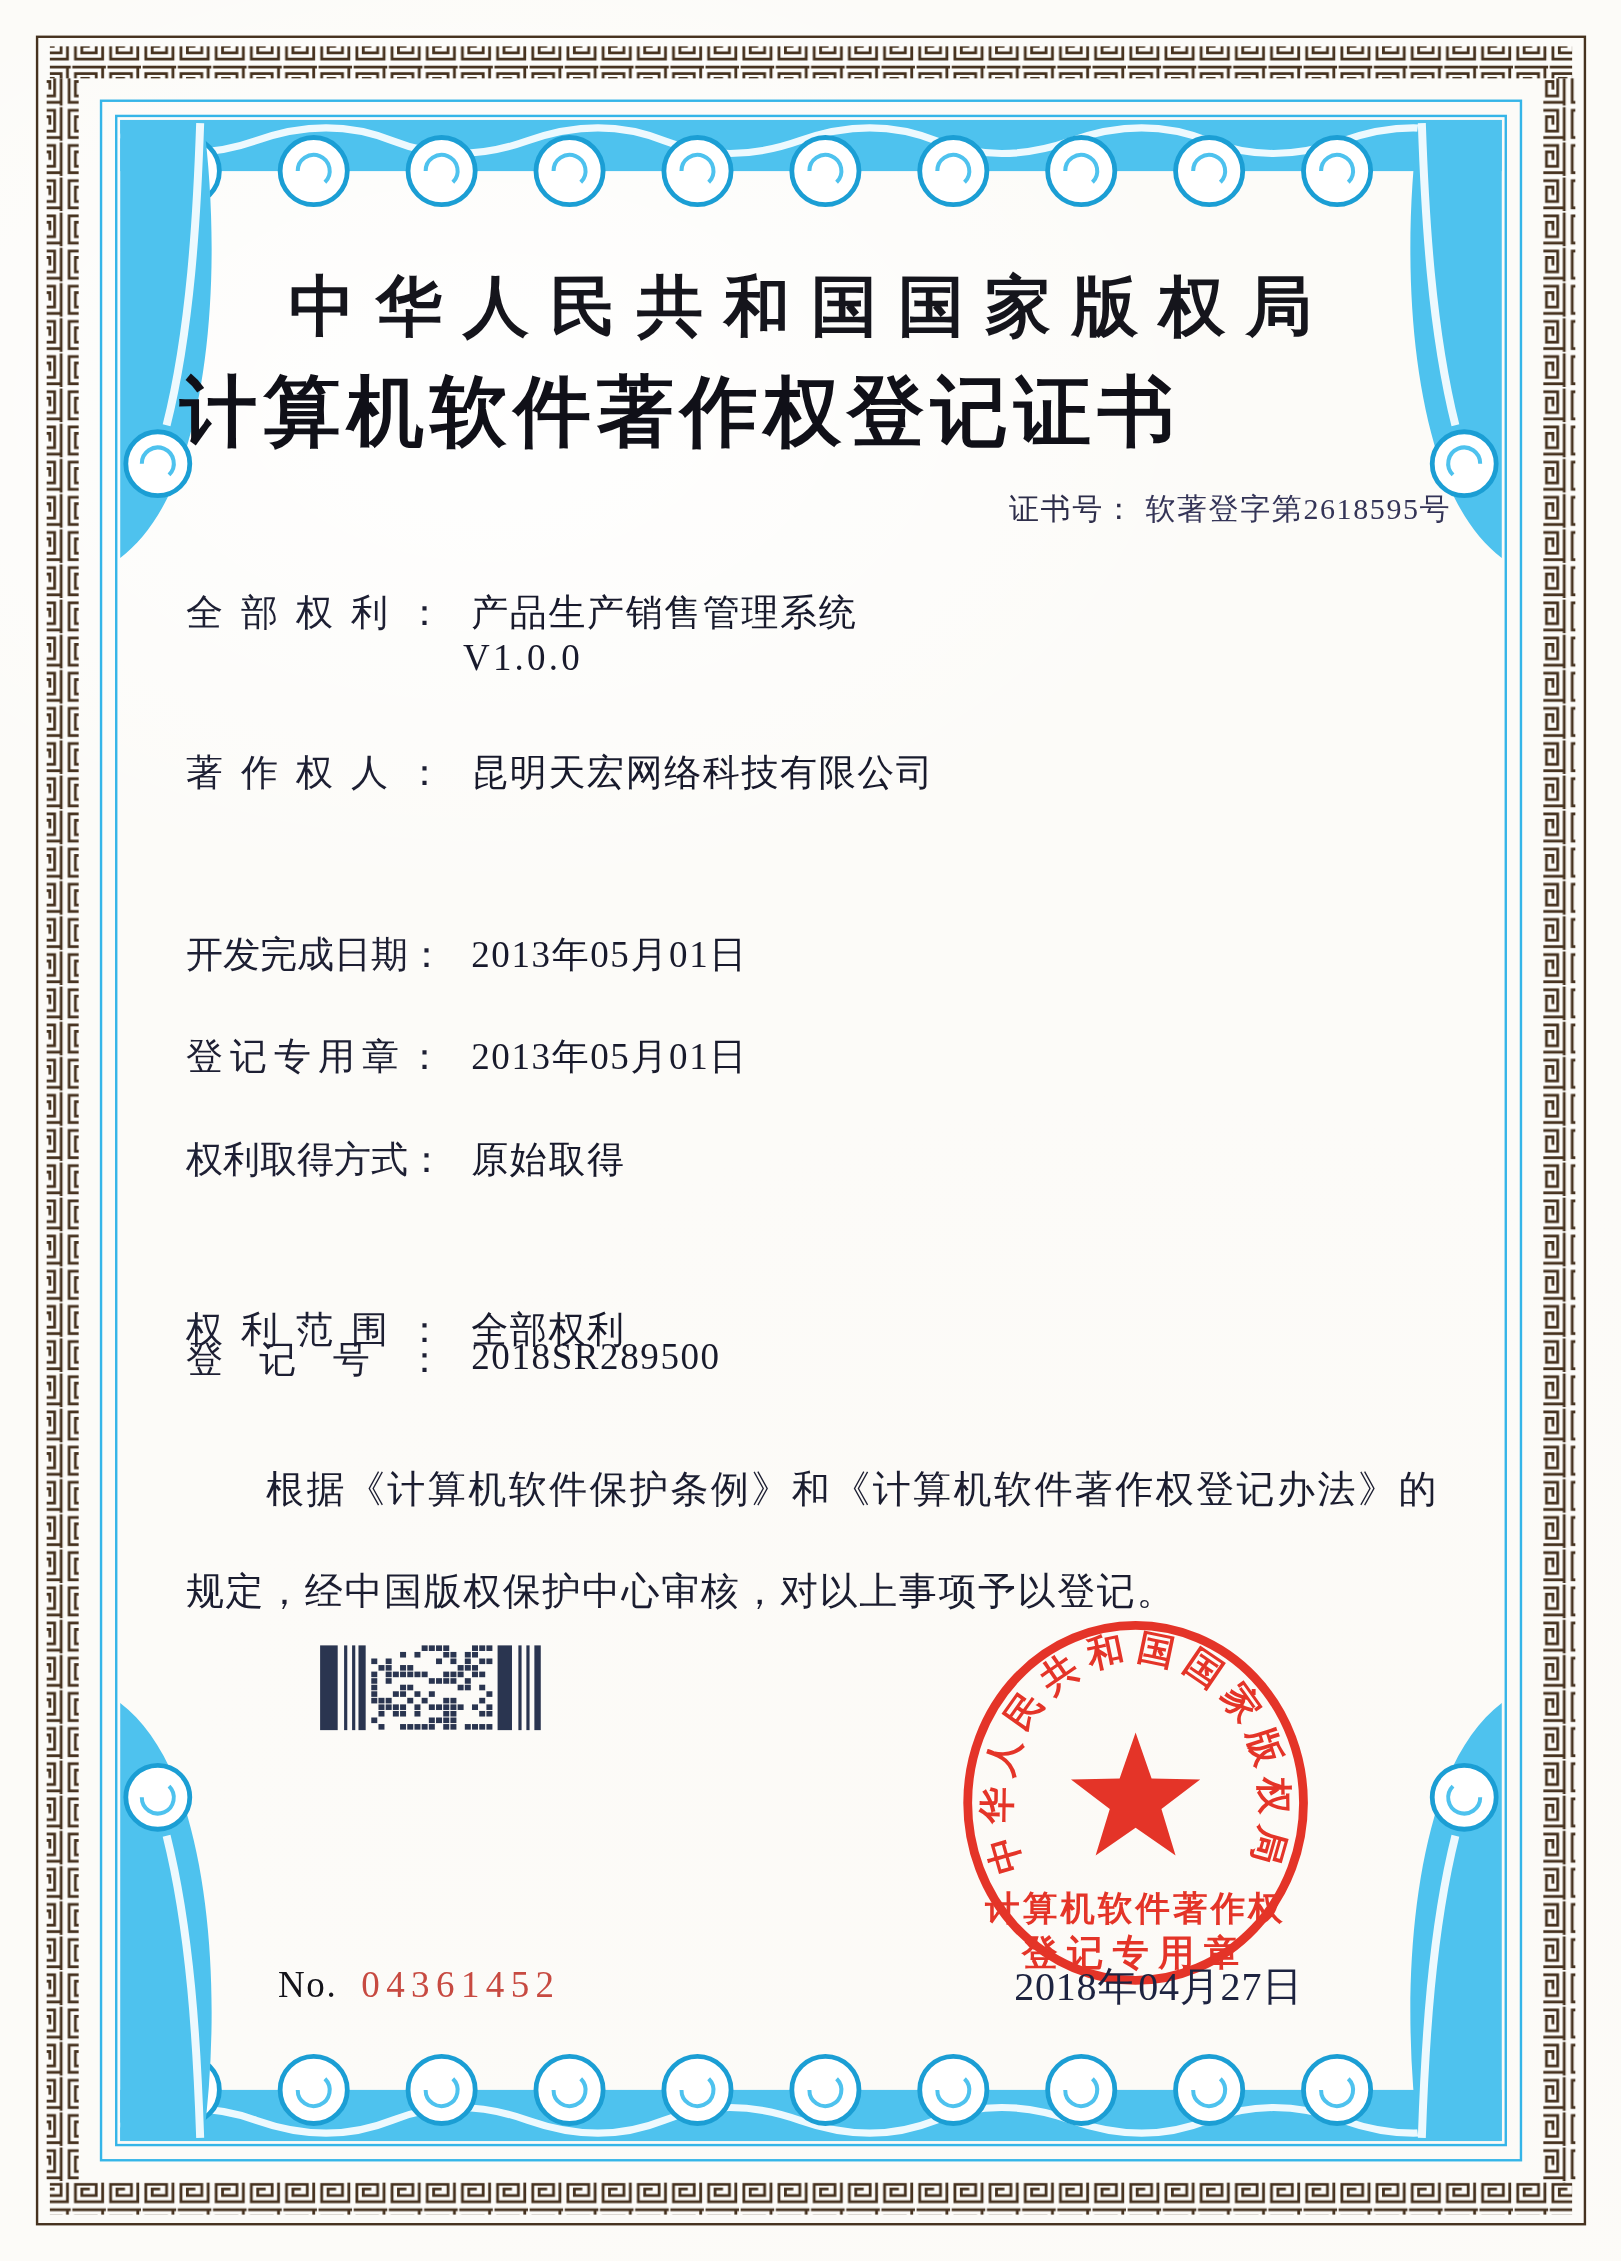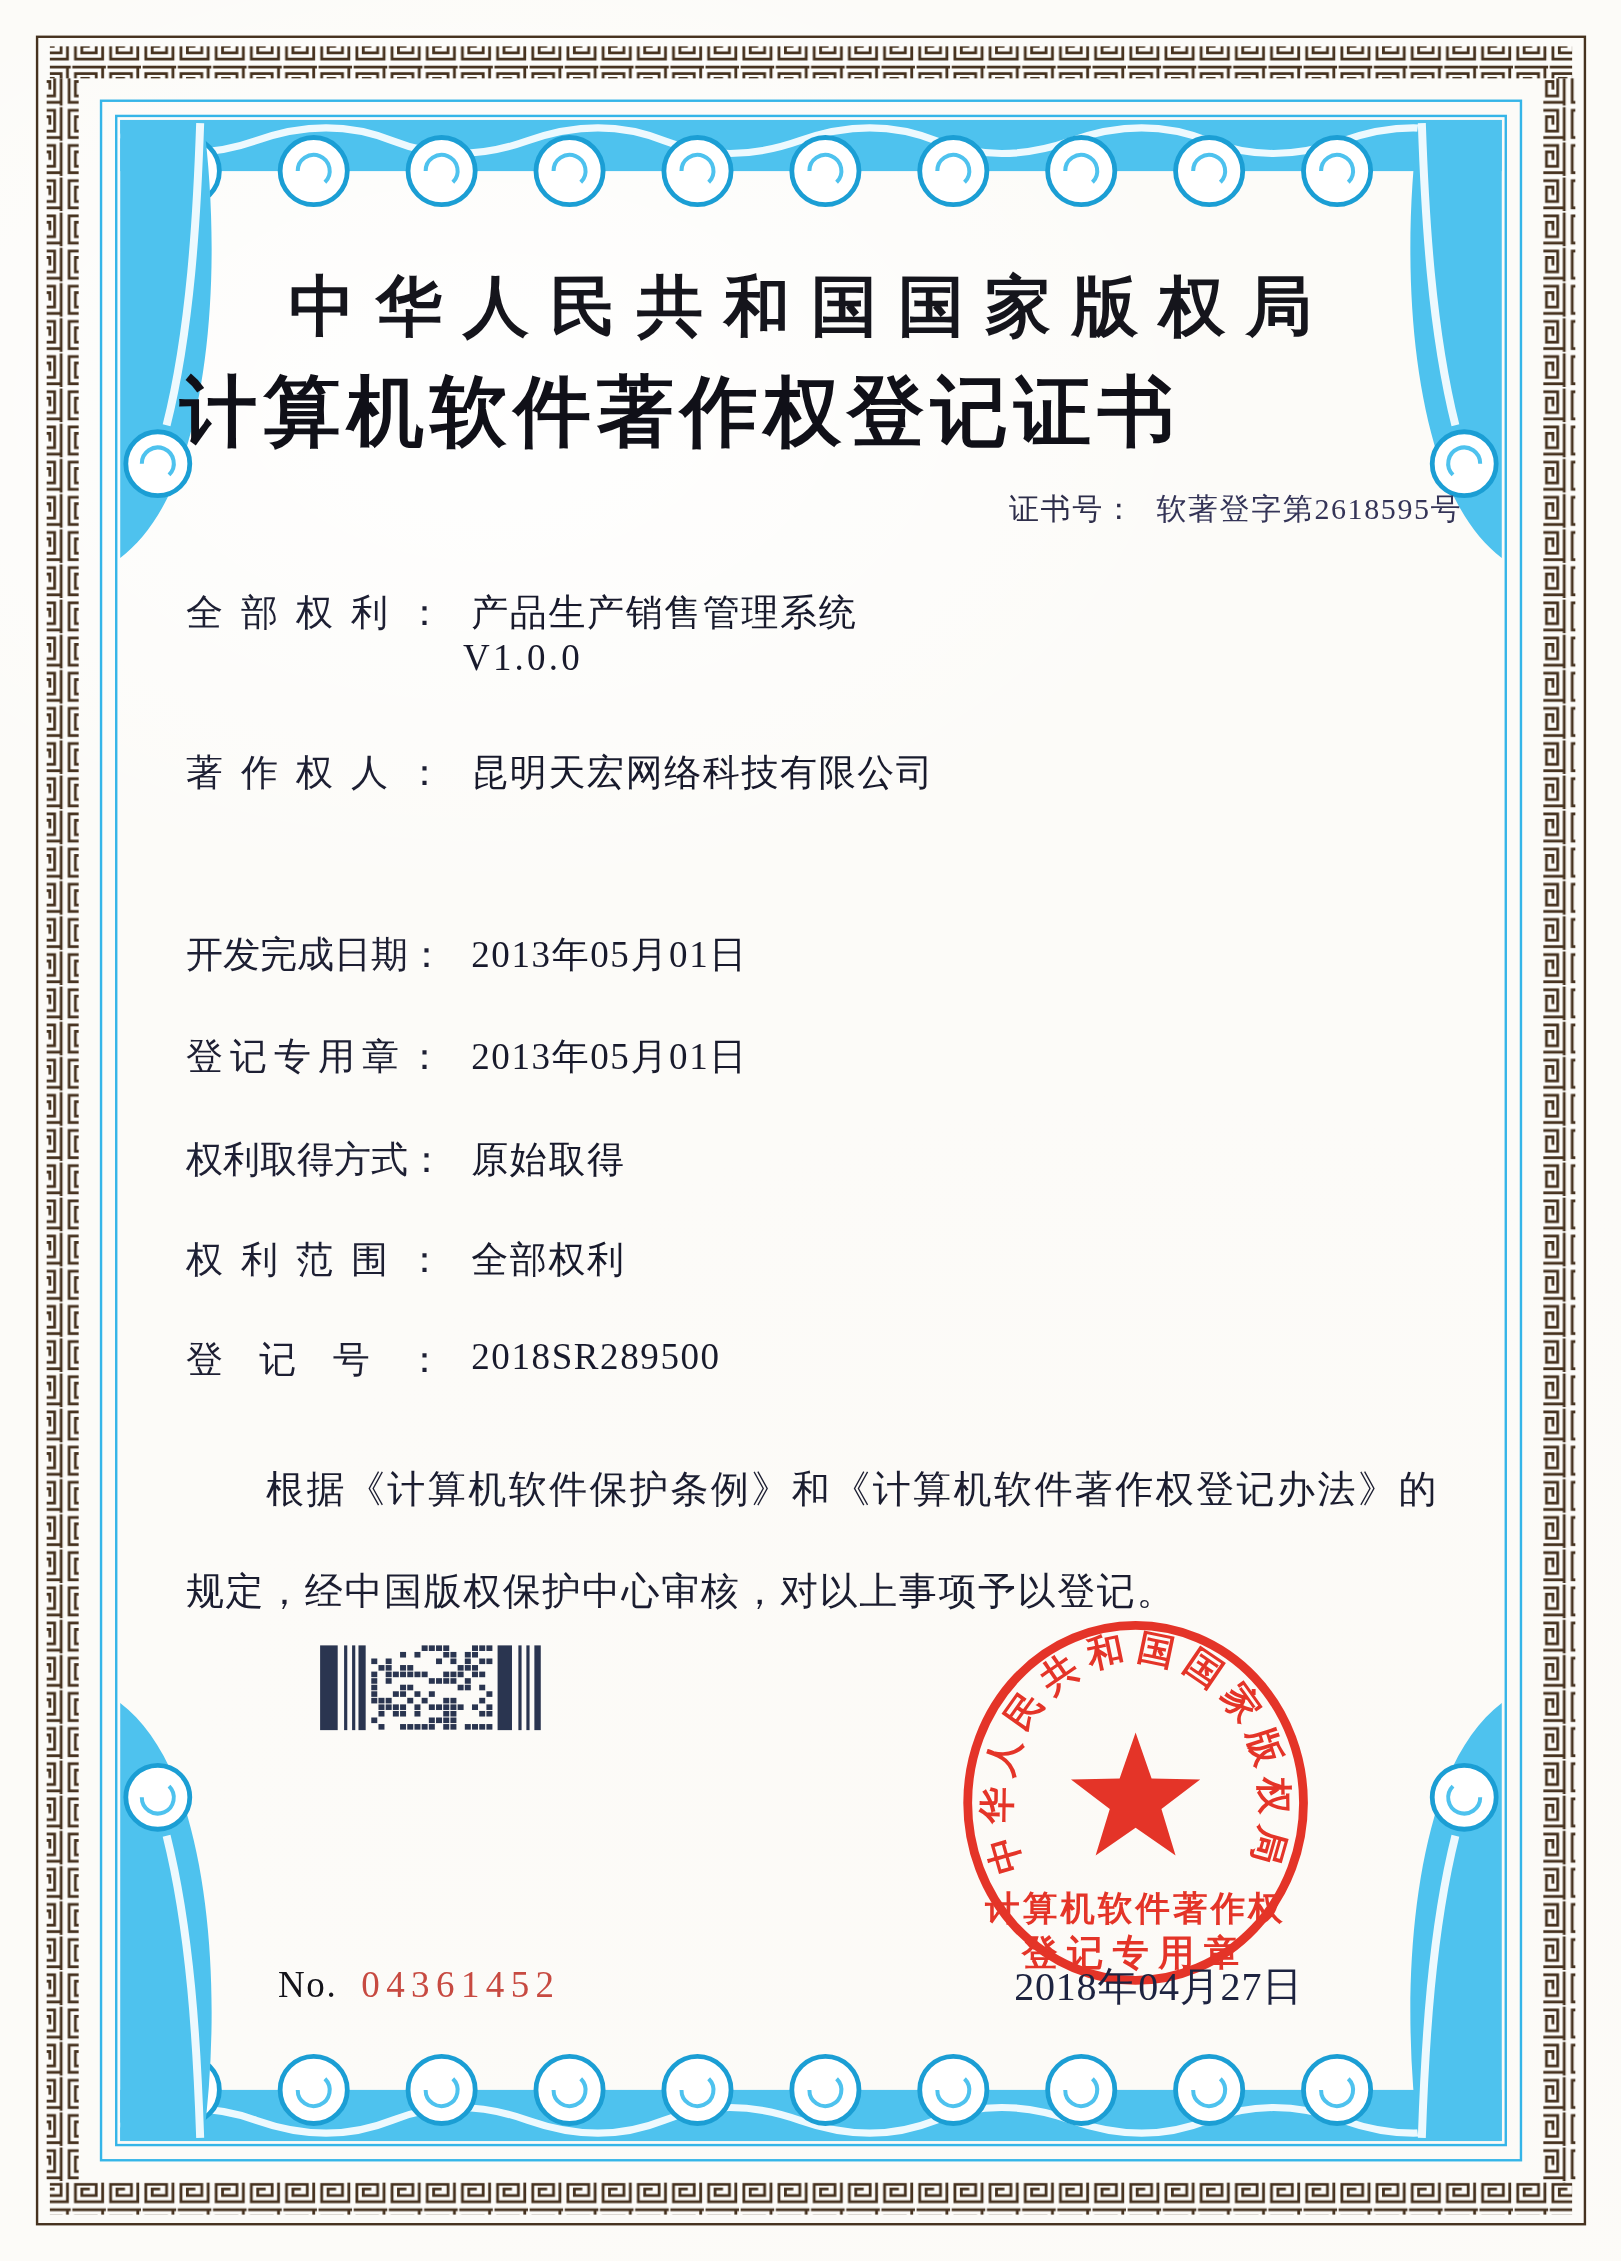--- a/index.html
+++ b/index.html
@@ -22,21 +22,21 @@
     left:0;top:262px;width:1622px;text-align:center;
     font-size:66px;font-weight:bold;letter-spacing:21px;color:#15151c;
   }
   .cert-title{
     left:0;top:361px;width:1361px;text-align:center;
     font-size:77px;font-weight:bold;letter-spacing:6.4px;color:#101018;
   }
   .cert-no{
     left:1009px;top:489px;font-size:30px;color:#2e2e4a;letter-spacing:1.6px;white-space:nowrap;
   }
-  .cert-no .v{margin-left:21px;color:#343457;}
+  .cert-no .v{margin-left:10px;color:#343457;}
   .row{left:186px;height:48px;white-space:nowrap;font-size:37px;}
   .row .lbl{
     display:inline-block;width:257px;text-align:justify;text-align-last:justify;
     vertical-align:top;color:#1d1f33;
   }
   .row .val{display:inline-block;margin-left:19px;color:#181a2c;letter-spacing:1.6px;}
   .val2{left:463px;top:636px;font-size:37px;color:#181a2c;letter-spacing:3.2px;}
   .statement{
     left:186px;top:1438px;width:1252px;
     font-size:38px;line-height:102px;letter-spacing:1.6px;
@@ -289,21 +289,21 @@
   <div class="abs txt row" style="top:1032px;">
     <span class="lbl">登记专用章：</span>
     <span class="val">2013年05月01日</span>
   </div>
 
   <div class="abs txt row" style="top:1135px;">
     <span class="lbl">权利取得方式：</span>
     <span class="val">原始取得</span>
   </div>
 
-  <div class="abs txt row" style="top:1235px;">
+  <div class="abs txt row" style="top:1305px;">
     <span class="lbl">权利范围：</span>
     <span class="val">全部权利</span>
   </div>
 
   <div class="abs txt row" style="top:1335px;">
     <span class="lbl">登记号：</span>
     <span class="val">2018SR289500</span>
   </div>
 
   <div class="abs txt statement">根据《计算机软件保护条例》和《计算机软件著作权登记办法》的规定，经中国版权保护中心审核，对以上事项予以登记。</div>

